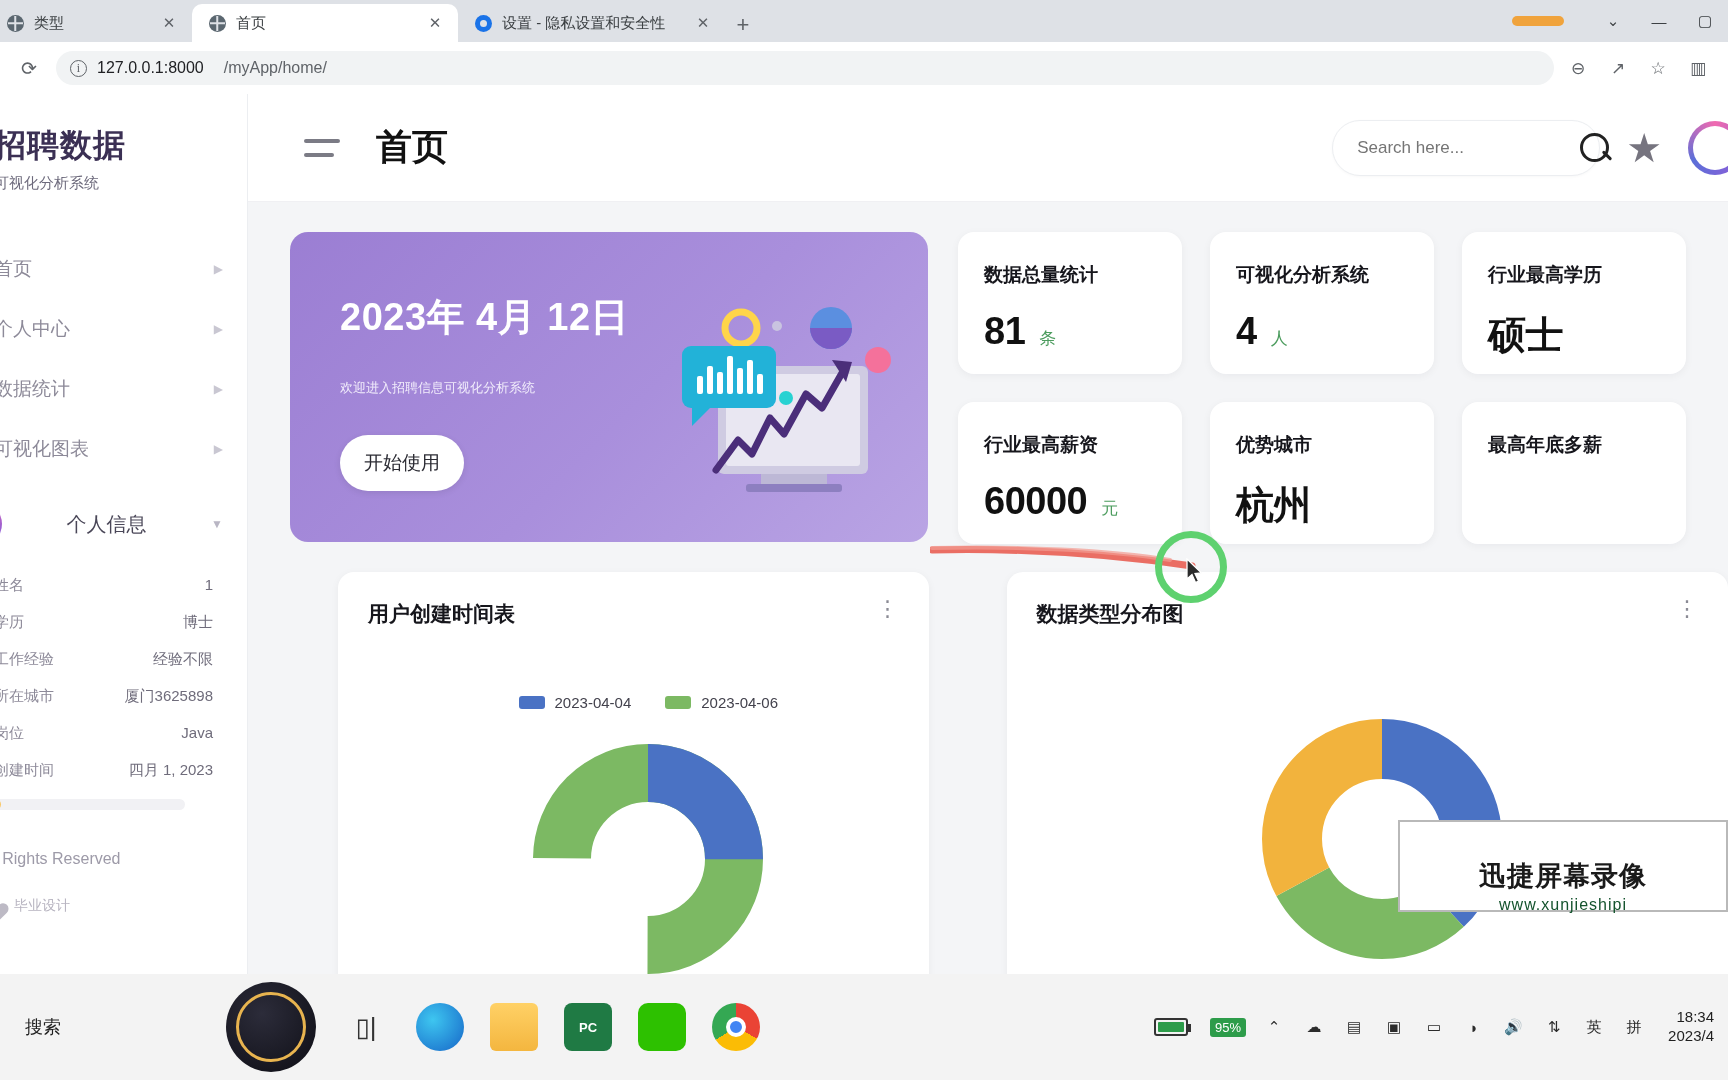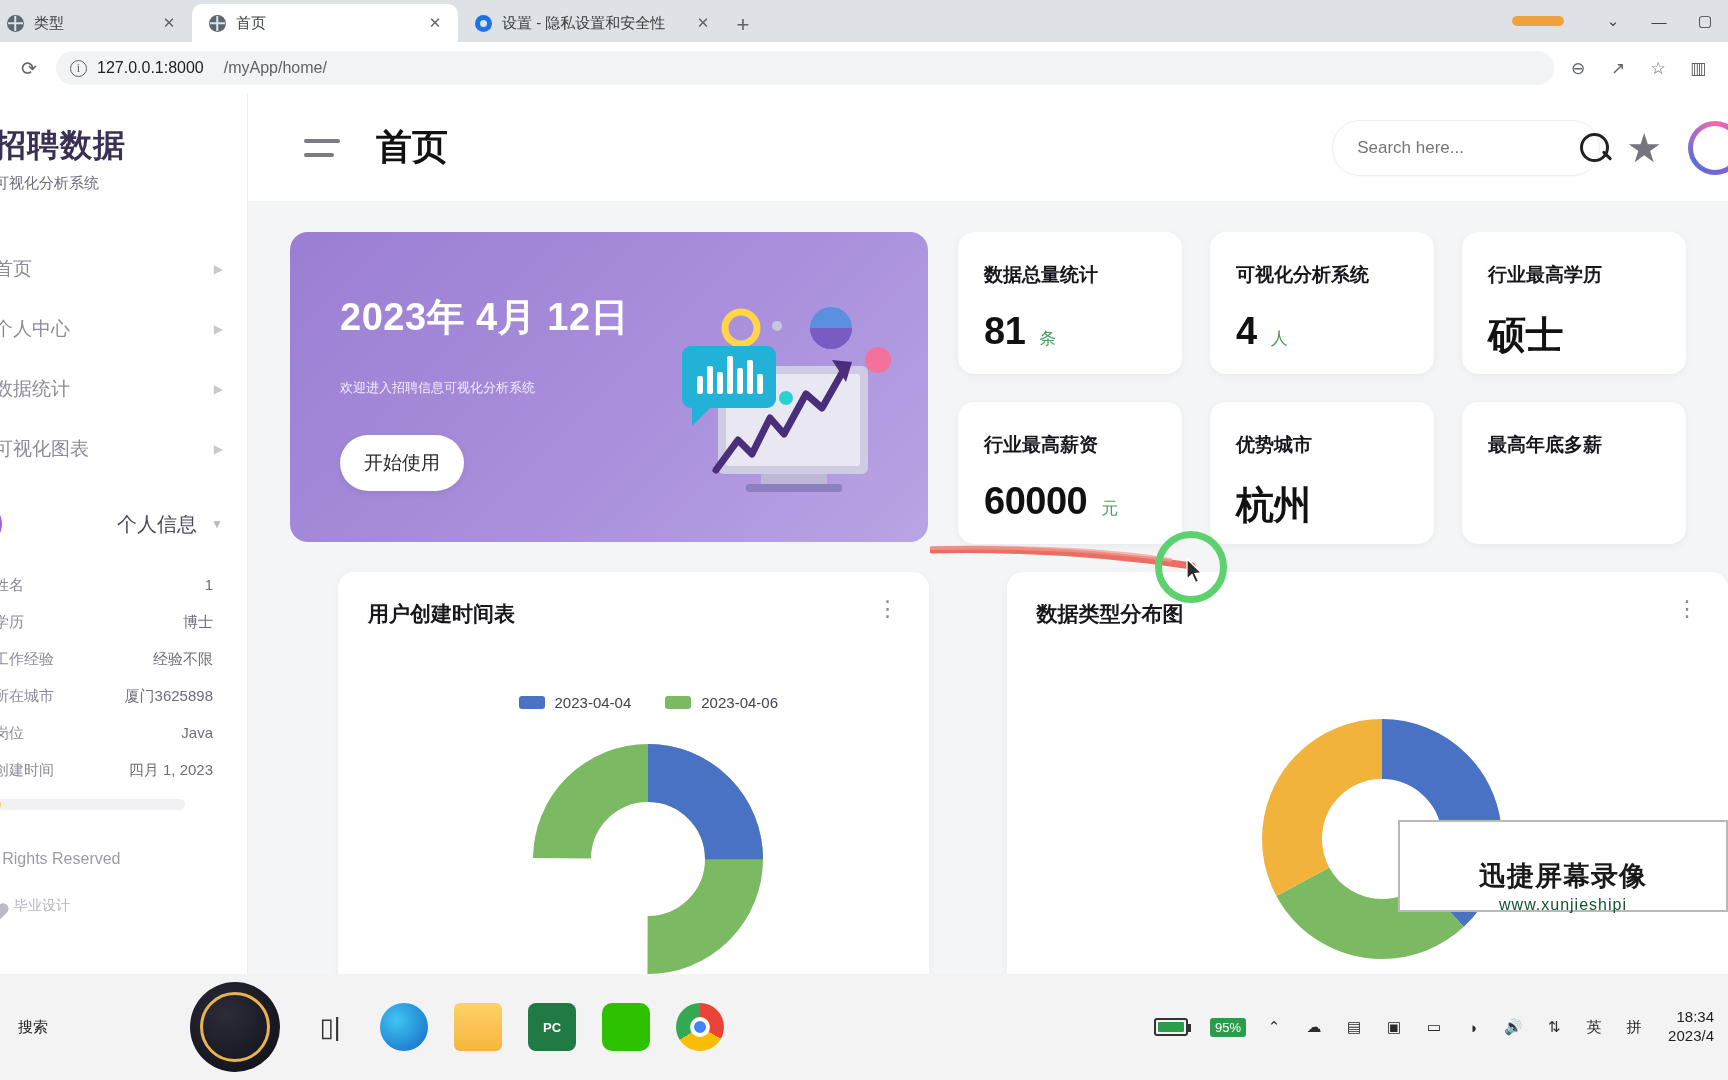--- a/index.html
+++ b/index.html
@@ -79,21 +79,21 @@
   .nav-item .nav-label{ flex:1; }
   .nav-caret{ color:#c9c7d2; font-size:12px; }
   .profile-block{ margin-top:22px; padding:0 24px 0 14px; }
   .profile-head{ display:flex;align-items:center;gap:14px; }
   .avatar-ring{
     width:46px;height:46px;border-radius:50%;flex:none;
     background:conic-gradient(#f06ab0,#8b5ed8,#5b6fd8,#f06ab0);
     position:relative;
   }
   .avatar-ring:after{content:"";position:absolute;inset:5px;border-radius:50%;background:#fff;}
-  .profile-title{ font-size:20px;color:#4a4758;flex:1;text-align:right; }
+  .profile-title{ font-size:20px;color:#4a4758;flex:1;text-align:center; }
   .profile-caret{ color:#b9b6c4; font-size:12px; }
   .kv{ margin-top:20px; }
   .kv-row{ display:flex; justify-content:space-between; font-size:15px; color:#8d8a99; padding:9px 10px 9px 38px; }
   .kv-val{ color:#6f6c7b; }
   .progress{ margin:10px 38px 0 4px; height:11px; background:#f1f1f4; border-radius:6px; position:relative; }
   .progress-fill{ position:absolute;left:0;top:0;height:11px;width:18%;border-radius:6px;background:linear-gradient(90deg,#f5b13d,#f9c96b); }
   .foot{ margin-top:40px; padding-left:38px; }
   .foot-line{ font-size:16px; color:#9d9aa8; }
   .foot-heart{ margin-top:28px; display:flex;align-items:center;gap:12px; color:#b7b4c0; font-size:14px; }
   .heart{ width:22px;height:20px; position:relative; }
@@ -182,21 +182,21 @@
     display:flex;flex-direction:column;align-items:center;justify-content:center;gap:2px;
   }
   .recorder-title{ font-size:27px;font-weight:700;color:#1a1a1a;letter-spacing:1px;margin-top:40px;}
   .recorder-url{ font-size:16px;color:#14532d;letter-spacing:1px;}
 
   
   .taskbar{
     position:absolute;left:0;bottom:0;width:1728px;height:106px;background:#f3f3f3;
     display:flex;align-items:center;
   }
-  .tb-search{ width:200px;padding-left:18px;font-size:15px;color:#1f1f1f; }
+  .tb-search{ width:236px;padding-left:25px;font-size:18px;color:#1f1f1f; }
   .tb-coin{ width:90px;height:90px;border-radius:50%;background:radial-gradient(circle at 40% 35%,#2c2c3a,#0d0d14);position:relative;margin-left:-10px;}
   .tb-coin:after{content:"";position:absolute;inset:10px;border-radius:50%;border:3px solid #e8b44f;}
   .tb-icons{ display:flex;align-items:center;gap:26px;margin-left:26px; }
   .tb-ic{ width:48px;height:48px;border-radius:8px;display:flex;align-items:center;justify-content:center;font-size:13px;color:#fff;position:relative;}
   .tb-ic.task{ background:transparent;color:#333;font-size:26px;}
   .tb-ic.edge{ background:radial-gradient(circle at 35% 35%,#3ec6f0,#1666c8); border-radius:50%;}
   .tb-ic.folder{ background:linear-gradient(#ffd166,#f4b63f); border-radius:6px;}
   .tb-ic.pc{ background:#1f7a44; border-radius:8px; font-weight:700;}
   .tb-ic.wechat{ background:#2dc100; border-radius:10px;}
   .tb-ic.chrome{

